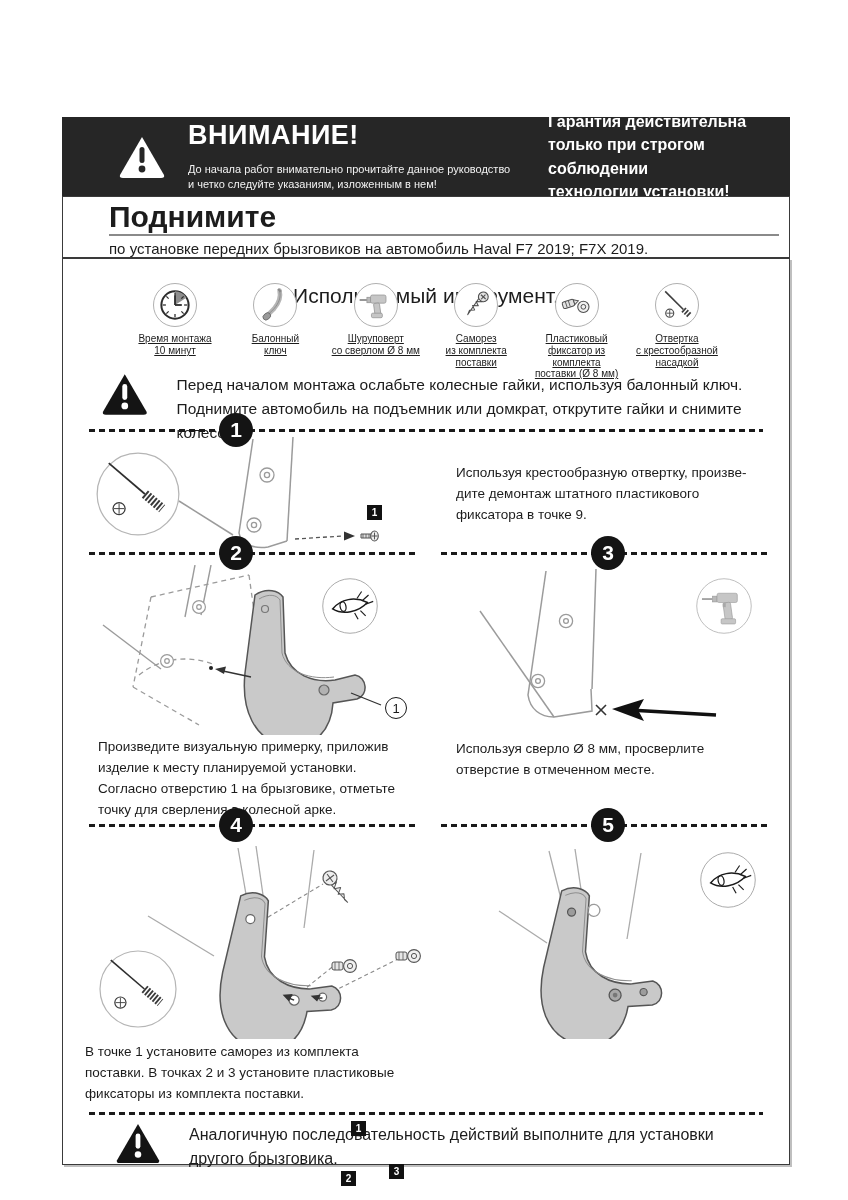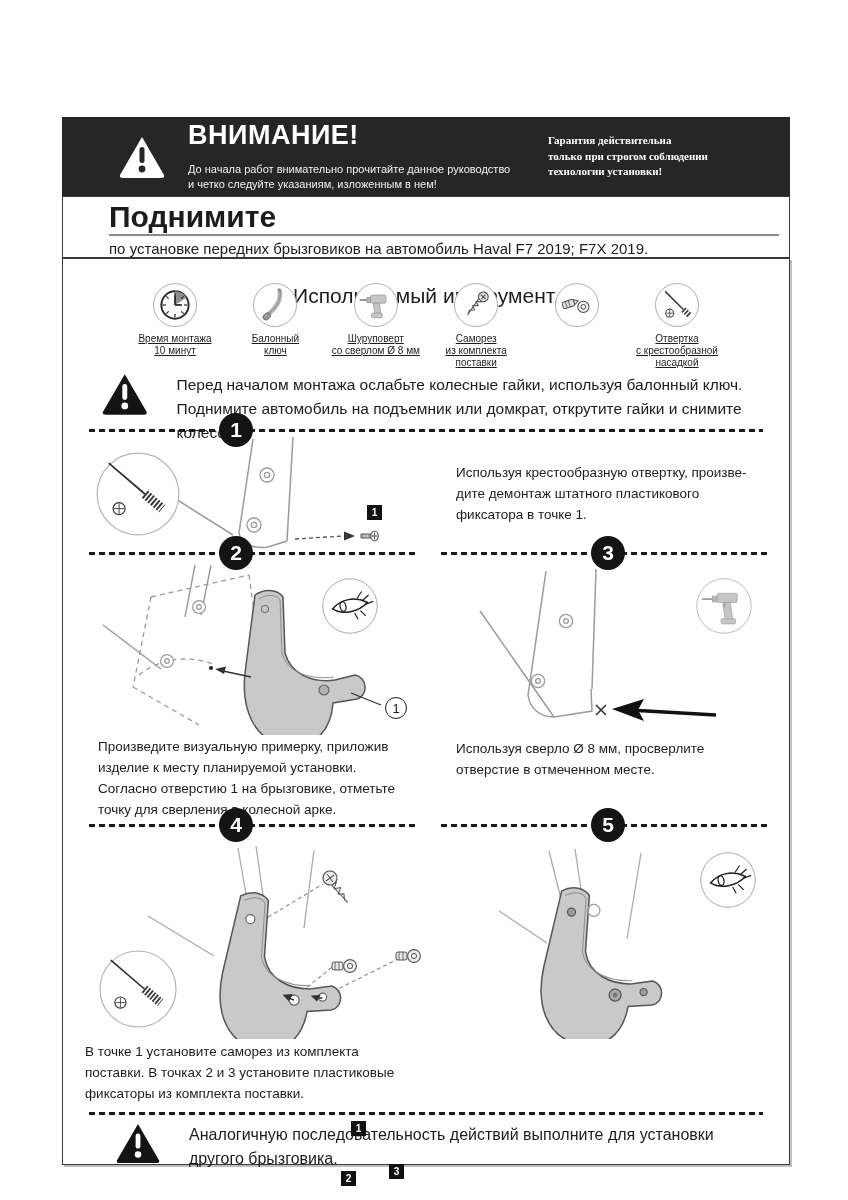--- a/index.html
+++ b/index.html
@@ -7,22 +7,22 @@
   body { font-family:"Liberation Sans","DejaVu Sans",sans-serif; color:#1c1c1c; }
   .page { position:relative; width:848px; height:1200px; background:#fff; overflow:hidden;border-radius:13px; }
 
   
   .topbar { position:absolute; left:62px; top:117px; width:728px; height:79px;
             background:#262626; color:#fff; display:flex; align-items:center; }
   .topbar .tri { margin-left:56px; flex:0 0 auto; }
   .attn-text { margin-left:22px; }
   .attn-title { font-size:27px; font-weight:bold; letter-spacing:.5px; line-height:1.05; }
   .attn-sub { font-size:11px; line-height:1.35; white-space:pre-line; margin-top:12px; color:#f2f2f2; }
-  .attn-right { margin-left:auto; margin-right:26px; width:216px; font-size:11px;
-                font-weight:bold; line-height:1.45; white-space:pre-line;font-family:Liberation Serif, serif; }
+  .attn-right { margin-left:auto; margin-right:26px; width:216px; font-size:16px;
+                font-weight:bold; line-height:1.45; white-space:pre-line; }
 
   
   .title-block { position:absolute; left:62px; top:196px; width:728px; height:62px;
                  border:1px solid #3a3a3a; background:#fff; padding:4px 10px 0 46px; }
   .title-block h1 { font-size:30px; font-weight:bold; line-height:1.05; }
   .title-rule { height:2px; background:#8a8a8a; margin-top:1px; }
   .title-sub { font-size:15px; margin-top:4px; }
 
   
   .main-box { position:absolute; left:62px; top:258px; width:728px; height:907px;
@@ -162,20 +162,24 @@
             <g transform="rotate(-18 16 20)">
               <rect x="6" y="16" width="13" height="7.5" rx="2" fill="#e2e2e2" stroke="#4f4f4f" stroke-width="1.1"></rect>
               <line x1="10" y1="16.5" x2="10" y2="23" stroke="#4f4f4f" stroke-width=".9"></line>
               <line x1="13.5" y1="16.5" x2="13.5" y2="23" stroke="#4f4f4f" stroke-width=".9"></line>
               <path d="M19 17 L24 19.8 L19 22.6 Z" fill="#e2e2e2" stroke="#4f4f4f" stroke-width="1"></path>
             </g>
             <circle cx="29" cy="24" r="6.2" fill="#efefef" stroke="#4f4f4f" stroke-width="1.2"></circle>
             <circle cx="29" cy="24" r="2.6" fill="none" stroke="#4f4f4f" stroke-width="1.1"></circle>
           </svg>
         </div>
+        <div class="tool-label">Пластиковый
+фиксатор из
+комплекта
+поставки (Ø 8 мм)</div>
       </div>
       <div class="tool">
         <div class="tool-circle">
           <svg width="40" height="40" viewBox="0 0 44 44">
             <line x1="9" y1="7" x2="29" y2="27" stroke="#3f3f3f" stroke-width="1.8"></line>
             <line x1="29" y1="27" x2="36" y2="33.5" stroke="#3f3f3f" stroke-width="6.5" stroke-dasharray="1.9 1.6"></line>
             <circle cx="14" cy="31" r="4.4" fill="none" stroke="#4f4f4f" stroke-width="1.3"></circle>
             <line x1="14" y1="27.5" x2="14" y2="34.5" stroke="#4f4f4f" stroke-width="1"></line>
             <line x1="10.5" y1="31" x2="17.5" y2="31" stroke="#4f4f4f" stroke-width="1"></line>
           </svg>
@@ -230,21 +234,21 @@
         <path d="M2 -2 L2 2 M5 -2 L5 2 M8 -2 L8 2" stroke="#555" stroke-width=".8"></path>
         <ellipse cx="13.5" cy="0" rx="3.8" ry="5" fill="#eee" stroke="#555" stroke-width="1.1"></ellipse>
         <line x1="13.5" y1="-3.4" x2="13.5" y2="3.4" stroke="#555" stroke-width="1"></line>
         <line x1="10.5" y1="0" x2="16.5" y2="0" stroke="#555" stroke-width="1"></line>
       </g>
     </svg>
     <div class="sq-label" style="left:304px; top:246px;">1</div>
 
     <div class="step-text" style="left:393px; top:204px; width:335px;">Используя крестообразную отвертку, произве-
 дите демонтаж штатного пластикового
-фиксатора в точке 1.</div>
+фиксатора в точке 9.</div>
 
     <div class="dash" style="left:26px; width:330px; top:293px;"></div>
     <div class="badge" style="left:156px; top:277px;">2</div>
     <div class="dash" style="left:378px; width:326px; top:293px;"></div>
     <div class="badge" style="left:528px; top:277px;">3</div>
 
     <svg class="abs" style="left:36px; top:306px;" width="310" height="170" viewBox="0 0 310 170">
       <g fill="none" stroke="#9b9b9b" stroke-width="1.3" stroke-dasharray="5 4">
         <path d="M52 32 L150 10"></path>
         <path d="M52 32 L34 122"></path>

